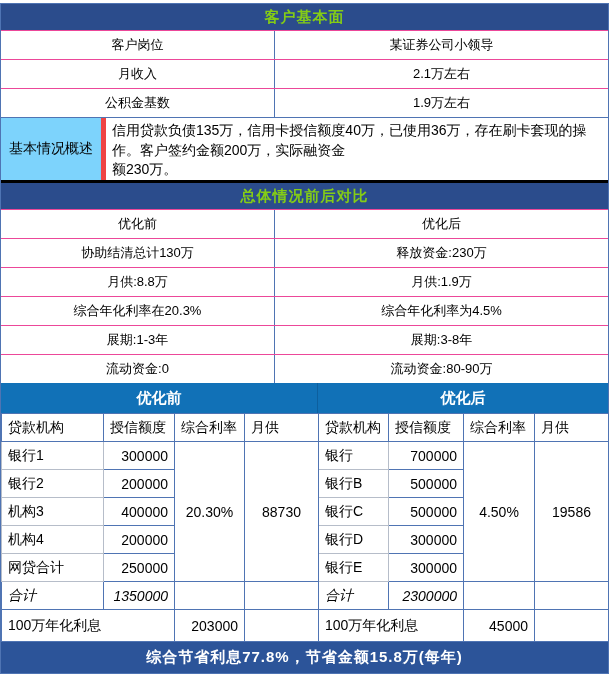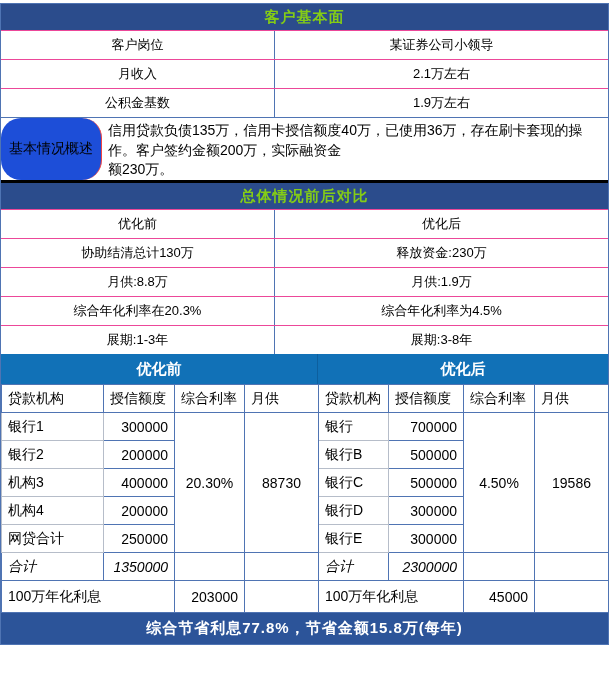--- a/index.html
+++ b/index.html
@@ -4,21 +4,21 @@
 <style>
   html,body{margin:0;padding:0;background:#ffffff;}
   body{width:609px;font-family:"Liberation Sans",sans-serif;color:#000;}
   .sheet{width:607px;margin:3px auto 0 auto;border:1px solid #4f74b3;}
   .band{height:26px;display:flex;align-items:center;justify-content:center;
         background:#2b4c8c;color:#84cc16;font-weight:bold;font-size:15px;letter-spacing:1px;}
   .row2{display:flex;height:28px;border-top:1px solid #ec4899;font-size:13px;}
   .row2 .c{flex:0 0 273px;display:flex;align-items:center;justify-content:center;border-right:1px solid #4f74b3;}
   .row2 .c2{flex:1;display:flex;align-items:center;justify-content:center;}
   .overview{display:flex;height:62px;border-top:1px solid #4f74b3;font-size:14px;}
-  .overview .lbl{flex:0 0 100px;background:#1d4ed8;display:flex;align-items:center;justify-content:center;border-right:1px solid #ef4444;border-radius:20px;}
+  .overview .lbl{flex:0 0 100px;background:#7dd3fc;display:flex;align-items:center;justify-content:center;border-right:5px solid #ef4444;}
   .overview .txt{flex:1;padding:3px 6px;line-height:1.4;white-space:pre-wrap;}
   .subhead{height:30px;display:flex;background:#1171b7;color:#fff;font-weight:bold;font-size:15px;}
   .subhead .h{flex:0 0 317px;display:flex;align-items:center;justify-content:center;border-right:1px solid #0d5f9e;box-sizing:border-box;}
   .subhead .h2{flex:1;display:flex;align-items:center;justify-content:center;}
   table.detail{border-collapse:collapse;width:607px;table-layout:fixed;font-size:14px;}
   table.detail td{padding:0 6px;height:27px;overflow:hidden;}
   td.th{border:1px solid #4f74b3;text-align:left;}
   td.name{border:1px solid #b6bdc9;text-align:left;}
   td.num{border:1px solid #4f74b3;text-align:right;}
   td.rate,td.pay{border:1px solid #4f74b3;text-align:center;}
@@ -72,20 +72,24 @@
     <div class="c">月供:8.8万</div>
     <div class="c2">月供:1.9万</div>
   </div>
   <div class="row2">
     <div class="c">综合年化利率在20.3%</div>
     <div class="c2">综合年化利率为4.5%</div>
   </div>
   <div class="row2">
     <div class="c">展期:1-3年</div>
     <div class="c2">展期:3-8年</div>
+  </div>
+  <div class="row2">
+    <div class="c">流动资金:0</div>
+    <div class="c2">流动资金:80-90万</div>
   </div>
 
   <div class="subhead">
     <div class="h">优化前</div>
     <div class="h2">优化后</div>
   </div>
 
   <table class="detail">
     <colgroup>
       <col style="width:102px">

